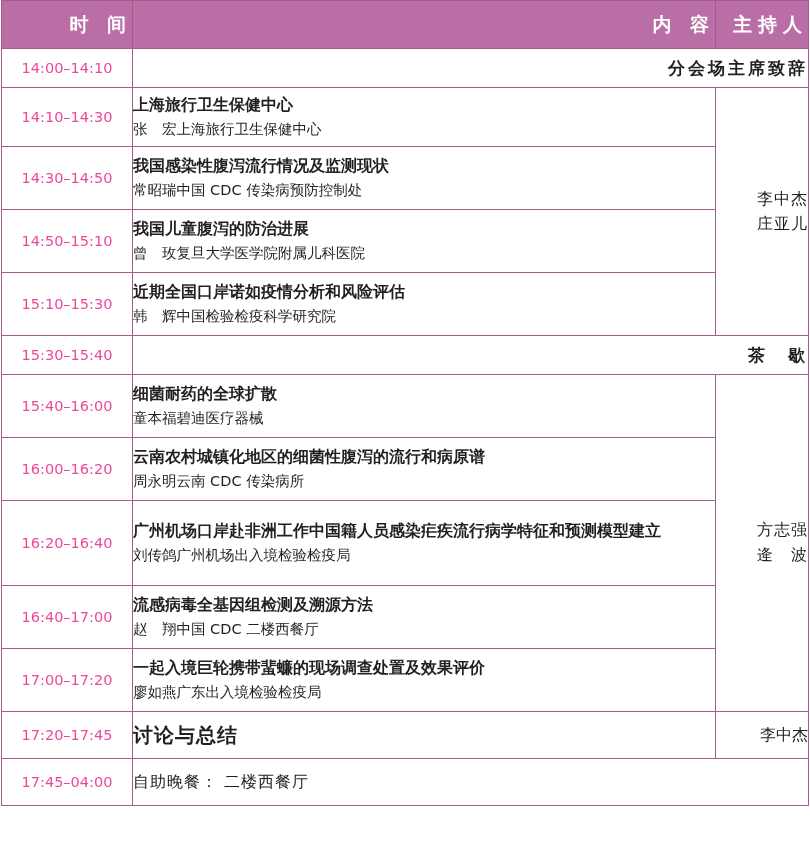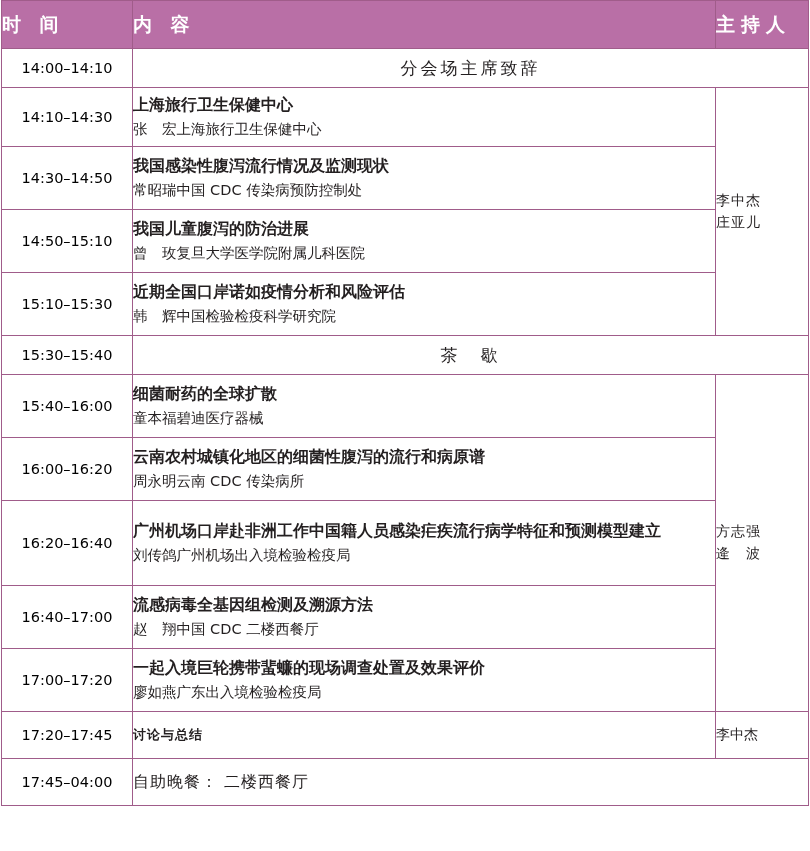--- a/index.html
+++ b/index.html
@@ -23,37 +23,37 @@
     border: 1px solid #a05c8a;
     padding: 0;
     vertical-align: middle;
   }
   
   .hdr {
     background: #b96fa6;
     color: #ffffff;
     font-size: 19px;
     font-weight: bold;
-    text-align: left;
+    text-align: right;
     height: 47px;
     letter-spacing: 6px;
   }
   .hdr-time { width: 130px; }
   .hdr-host { width: 92px; }
 
   .time-cell {
     text-align: center;
     font-size: 14.5px;
-    color: #000000;
+    color: #ec4899;
     letter-spacing: 0px;
     white-space: nowrap;
   }
   .host-cell {
-    text-align: left;
-    font-size: 14px;
+    text-align: right;
+    font-size: 16px;
     line-height: 1.55;
     color: #231f20;
   }
   .host-cell .hname { display: block; letter-spacing: 1px; }
 
   .content-cell {
     padding: 7px 0 8px 12px;
   }
   .title {
     font-size: 16px;
@@ -67,35 +67,35 @@
     color: #231f20;
     margin-top: 3px;
   }
   .speaker .sp-name {
     letter-spacing: 0px;
     text-align: center;
   }
   .speaker .sp-aff { margin-left: 0; }
 
   .center-span {
-    text-align: center;
+    text-align: right;
     font-size: 17px;
-    font-weight: normal;
+    font-weight: bold;
     letter-spacing: 3px;
     height: 38px;
   }
   .banquet {
     font-size: 16px;
     font-weight: normal;
     padding-left: 12px;
     height: 44px;
     letter-spacing: 1px;
   }
   .discussion {
-    font-size: 13px;
+    font-size: 20px;
     font-weight: bold;
     padding-left: 12px;
     height: 44px;
     letter-spacing: 1px;
   }
 </style>
 </head>
 <body>
 
 <table class="schedule">

